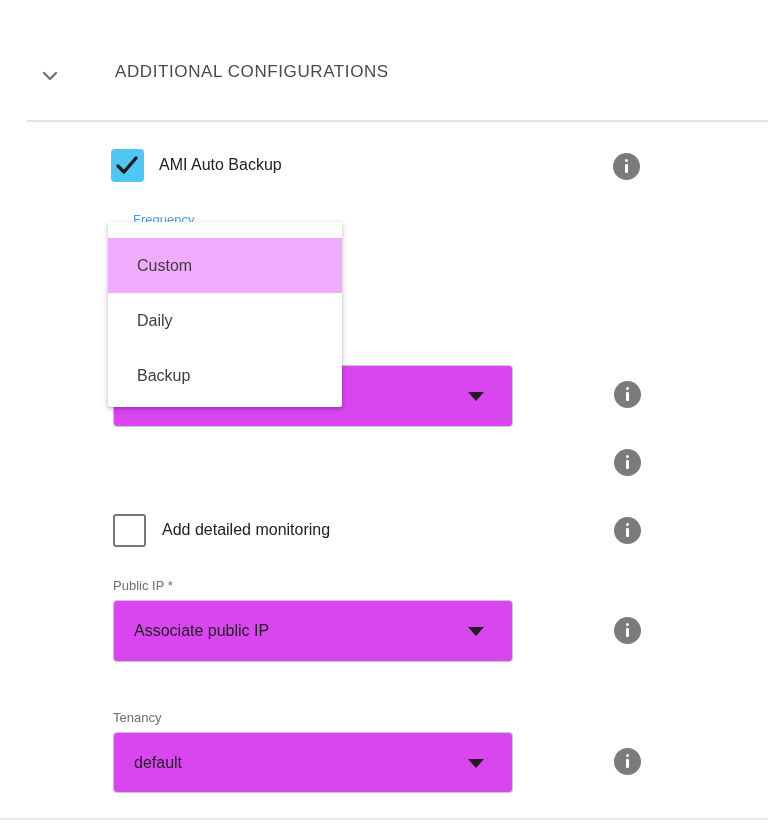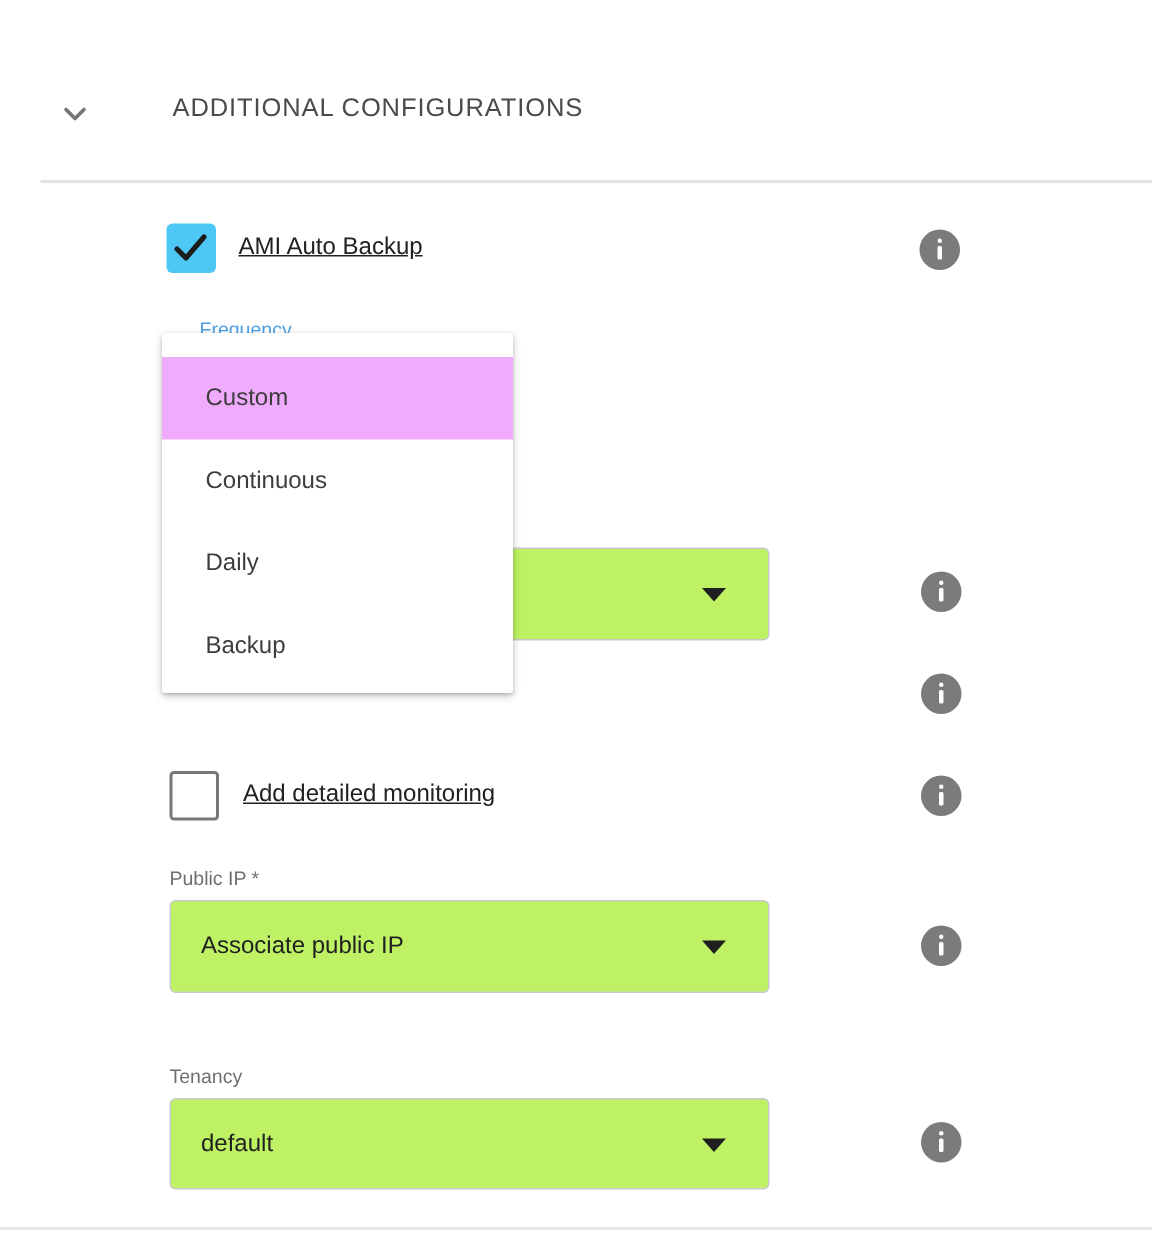--- a/index.html
+++ b/index.html
@@ -18,21 +18,21 @@
     font-size:17px; letter-spacing:0.6px; color:#4a4a4a;
   }
   .divider-top { position:absolute; left:27px; right:0; top:120px; height:2px; background:#e2e2e2; }
   .divider-bottom { position:absolute; left:0; right:0; top:818px; height:2px; background:#e7e7ea; }
 
   
   .checkbox { position:absolute; width:33px; height:33px; border-radius:4px; }
   .checkbox.checked { background:#4dc7f3; }
   .checkbox.unchecked { background:#ffffff; border:2px solid #777777; border-radius:3px; }
   .checkbox svg { position:absolute; left:4px; top:5px; }
-  .row-label { position:absolute; font-size:16px; color:#212121;text-decoration:underline; }
+  .row-label { position:absolute; font-size:16px; color:#212121; }
 
   
   .info-icon {
     position:absolute; width:27px; height:27px; border-radius:50%;
     background:#7b7b7b; cursor:pointer;
   }
   .info-icon::before {
     content:""; position:absolute; left:50%; top:6px; width:3px; height:3px;
     margin-left:-1.5px; background:#ffffff; border-radius:50%;
   }
@@ -41,21 +41,21 @@
     margin-left:-1.5px; background:#ffffff; border-radius:1px;
   }
 
   
   .field-label { position:absolute; font-size:13px; color:#6f6f6f; }
   .field-label.blue { color:#4d9fe6; }
 
   
   .select-box {
     position:absolute; width:400px; height:62px;
-    background:#bef264; border:1px solid #c8c8ce; border-radius:4px;
+    background:#d946ef; border:1px solid #c8c8ce; border-radius:4px;
     cursor:pointer;
   }
   .select-value {
     position:absolute; left:20px; top:50%; transform:translateY(-50%);
     font-size:16px; color:#212121;
   }
   .select-caret {
     position:absolute; right:28px; top:50%; margin-top:-4px;
     width:0; height:0;
     border-left:8px solid transparent; border-right:8px solid transparent;
@@ -120,20 +120,19 @@
 
   <div class="field-label" style="left:113px; top:710px;">Tenancy</div>
   <div class="select-box" style="left:113px; top:732px; height:61px;">
     <div class="select-value">default</div>
     <div class="select-caret"></div>
   </div>
   <div class="info-icon" style="left:614px; top:748px;"></div>
 
   <div class="dropdown-menu">
     <div class="dropdown-item highlighted">Custom</div>
-    <div class="dropdown-item">Continuous</div>
     <div class="dropdown-item">Daily</div>
     <div class="dropdown-item">Backup</div>
   </div>
 
   <div class="divider-bottom"></div>
 
 </div>
 
 </body></html>

